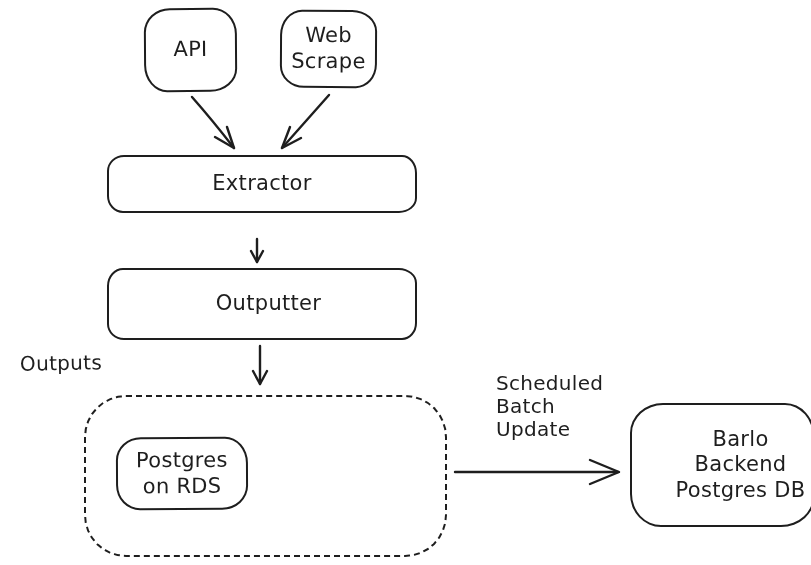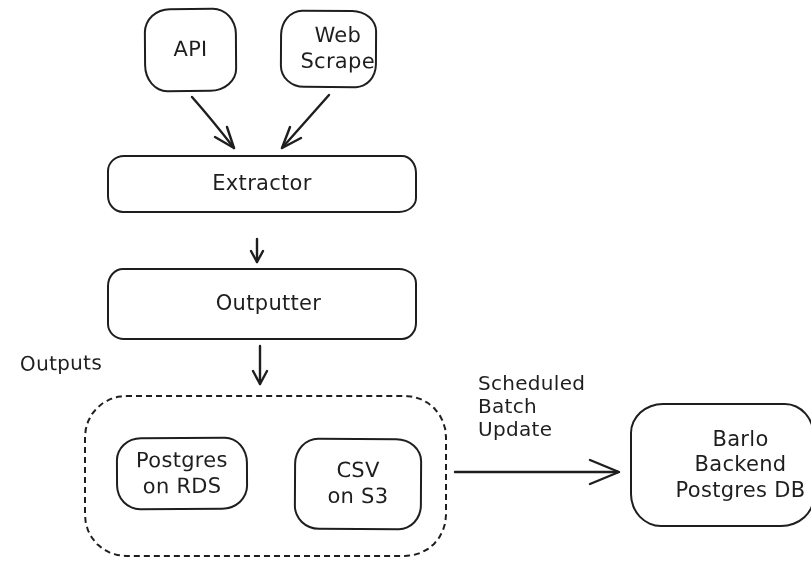--- a/index.html
+++ b/index.html
@@ -39,21 +39,21 @@
     align-items:center;
     justify-content:center;
     text-align:center;
     box-sizing:border-box;
     white-space:pre-line;
     font-size:21px;
     line-height:1.22;
     letter-spacing:0.3px;
   }
   .node-api        {left:132px; top:8px;   width:93px;  height:84px;  border-radius:26px 24px 27px 23px / 24px 26px 23px 27px; transform:rotate(-0.4deg);}
-  .node-web-scrape {left:268px; top:10px;  width:97px;  height:78px;  border-radius:22px 25px 21px 24px / 25px 21px 24px 22px; transform:rotate(0.3deg);justify-content:flex-end;}
+  .node-web-scrape {left:268px; top:10px;  width:97px;  height:78px;  border-radius:22px 25px 21px 24px / 25px 21px 24px 22px; transform:rotate(0.3deg);}
   .node-extractor  {left:95px;  top:155px; width:310px; height:58px;  border-radius:17px 15px 18px 16px / 16px 18px 15px 17px;}
   .node-outputter  {left:95px;  top:268px; width:310px; height:72px;  border-radius:16px 18px 15px 17px / 18px 15px 17px 16px;padding-left:13px;}
   .node-postgres   {left:104px; top:437px; width:132px; height:73px;  border-radius:25px 23px 26px 24px / 23px 26px 24px 25px; transform:rotate(-0.3deg);}
   .node-csv        {left:282px; top:438px; width:128px; height:92px;  border-radius:24px 26px 23px 25px / 26px 23px 25px 24px; transform:rotate(0.3deg);}
   .node-barlo      {left:618px; top:403px; width:185px; height:124px; border-radius:33px 30px 34px 31px / 30px 34px 31px 33px;padding-left:36px;}
   .group-outputs{
     position:absolute;
     left:72px; top:395px; width:363px; height:162px;
     border:2.6px dashed var(--stroke);
     border-radius:42px;
@@ -61,21 +61,21 @@
     background:transparent;
   }
   .floating-label{
     position:absolute;
     font-size:20px;
     line-height:1.16;
     white-space:pre-line;
     letter-spacing:0.3px;
   }
   .label-outputs{left:8px; top:352px; transform:rotate(-1deg);}
-  .label-scheduled{left:466px; top:372px;}
+  .label-scheduled{left:484px; top:372px;}
 </style>
 </head>
 <body>
 
 <div class="canvas">
 
   <svg class="arrows" viewBox="0 0 811 565" xmlns="http://www.w3.org/2000/svg">
     <g>
       <path d="M180 97 C195 114 208 130 222 148"></path>
       <path d="M203 137 L222 148 L215 127"></path>
@@ -117,24 +117,20 @@
     <span>Outputter</span>
   </div>
 
   <div class="floating-label label-outputs">Outputs</div>
 
   <div class="node node-postgres">
     <span>Postgres
 on RDS</span>
   </div>
 
-  <div class="node node-csv">
-    <span>CSV
-on S3</span>
-  </div>
 
   <div class="floating-label label-scheduled">Scheduled
 Batch
 Update</div>
 
   <div class="node node-barlo">
     <span>Barlo Backend
 Postgres DB</span>
   </div>
 

